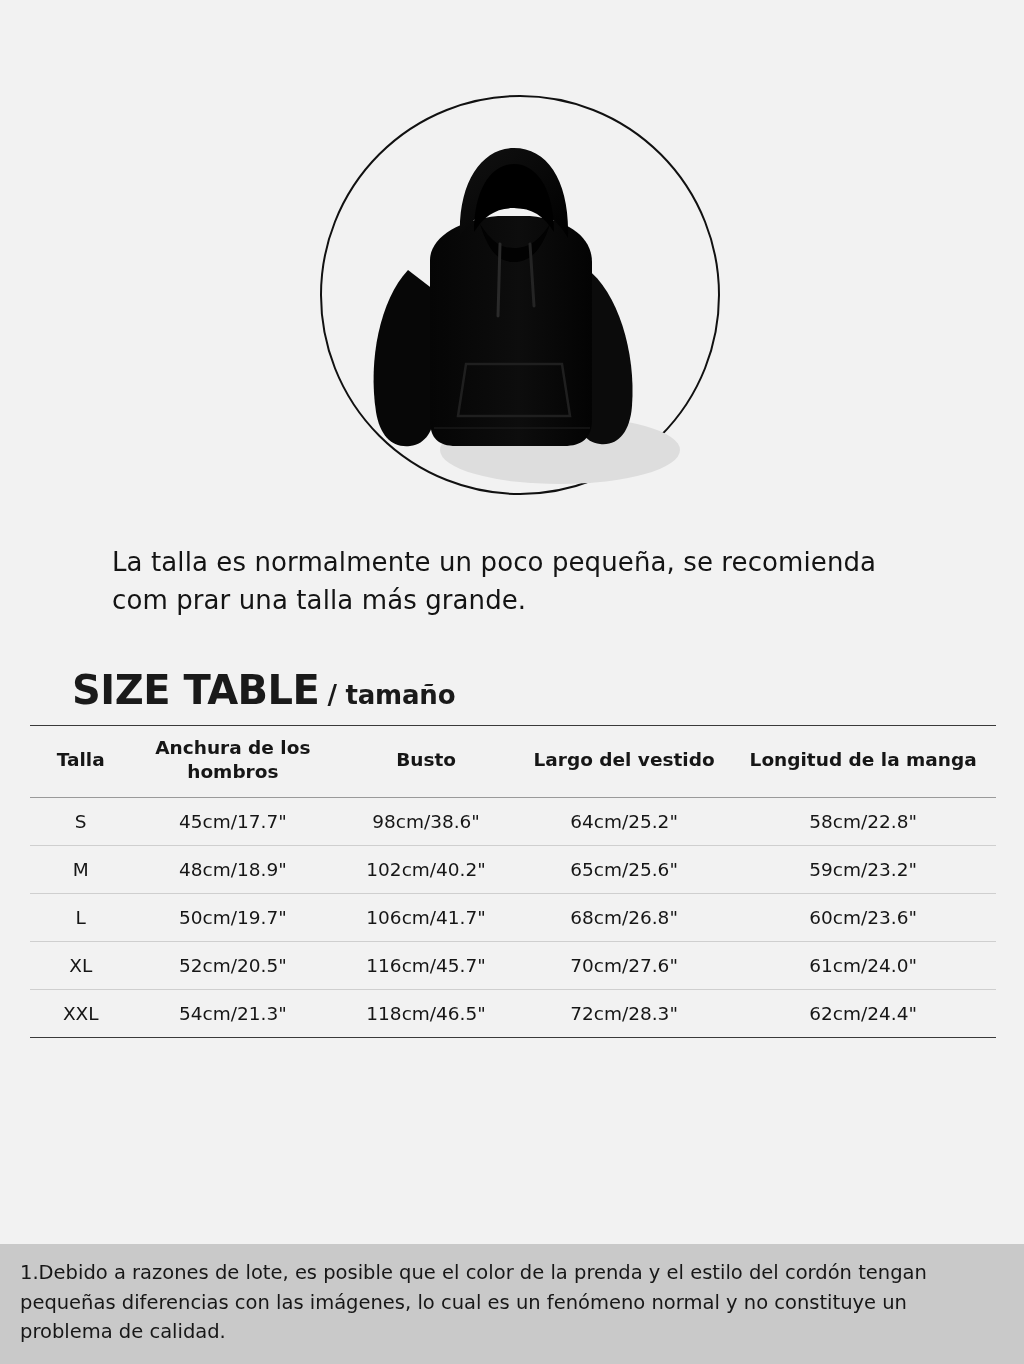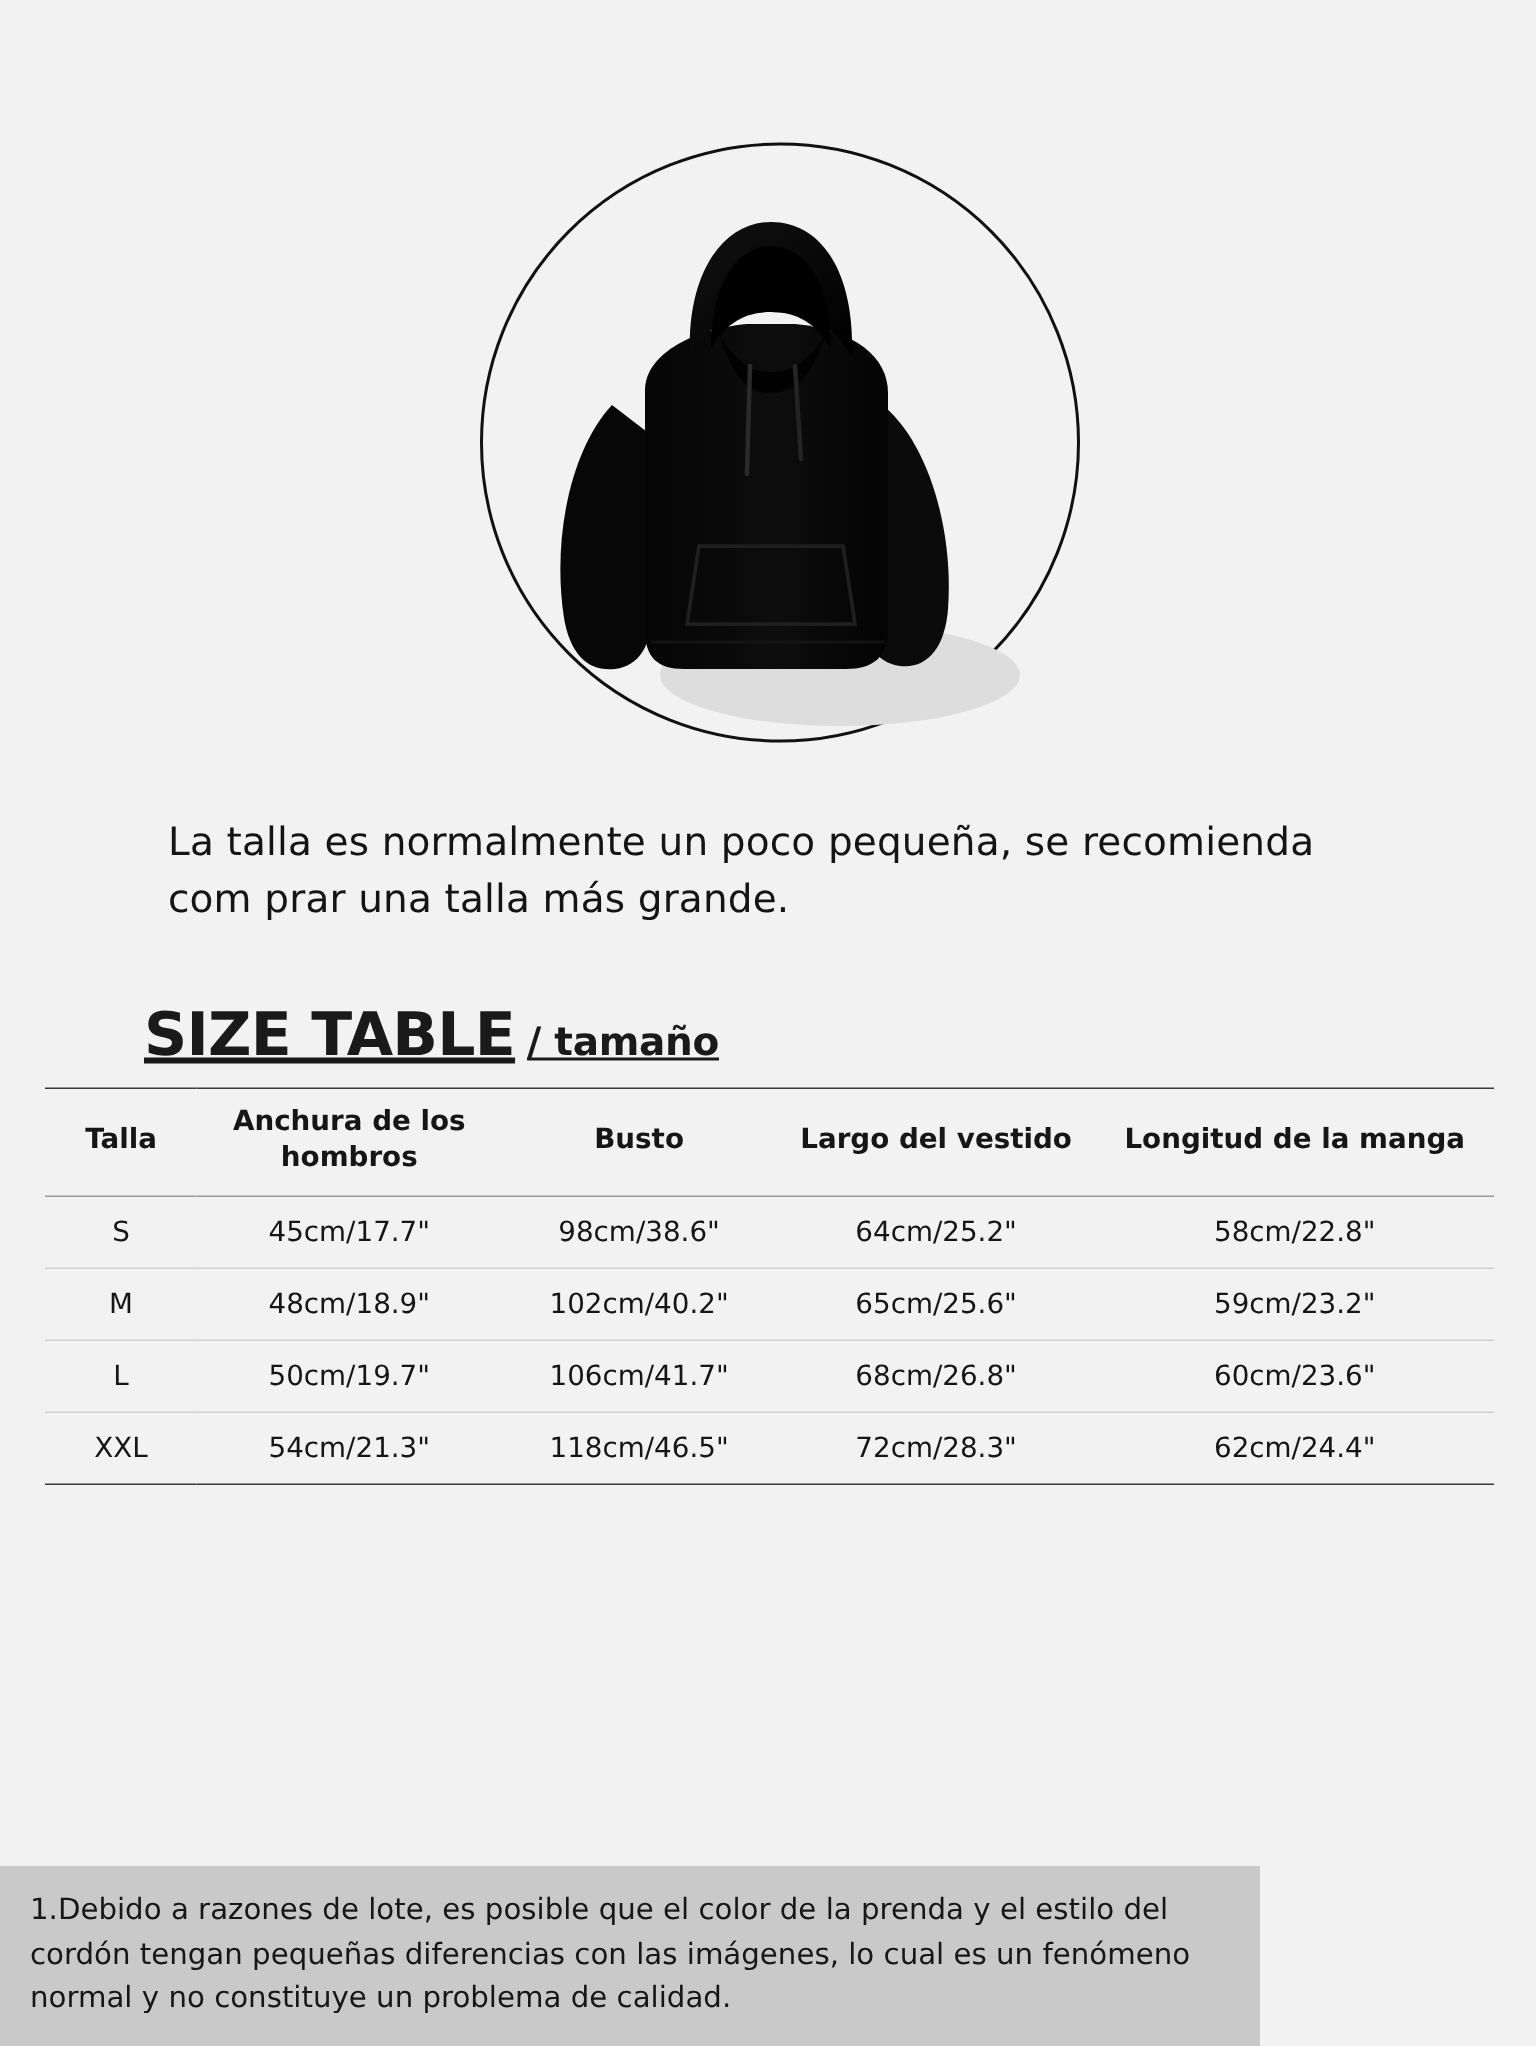--- a/index.html
+++ b/index.html
@@ -52,25 +52,24 @@
     padding: 0 110px 0 112px;
     font-size: 26px;
     line-height: 1.45;
     color: #141414;
     letter-spacing: 0.1px;
   }
 
   
   .title-row {
     margin: 48px 0 0 0;
-    padding: 0 0 0 96px;
+    padding: 0 0 0 72px;
     display: flex;
     align-items: baseline;
     gap: 8px;
-    text-decoration: underline;
   }
   .title-main {
     font-size: 40px;
     font-weight: bold;
     letter-spacing: -0.5px;
     color: #1a1a1a;
   }
   .title-sub {
     font-size: 26px;
     font-weight: bold;
@@ -116,21 +115,21 @@
   col.c2 { width: 21%; }
   col.c3 { width: 19%; }
   col.c4 { width: 22%; }
   col.c5 { width: 27.5%; }
 
   
   .notes {
     position: absolute;
     left: 0;
     bottom: 0;
-    width: 840px;
+    width: 1024px;
     background: #c9c9c9;
     padding: 14px 24px 18px 20px;
     box-sizing: border-box;
   }
   .note-line {
     font-size: 19.5px;
     line-height: 1.5;
     color: #171717;
     margin: 0 0 10px 0;
   }
@@ -220,20 +219,27 @@
         <td>59cm/23.2"</td>
       </tr>
       <tr>
         <td>L</td>
         <td>50cm/19.7"</td>
         <td>106cm/41.7"</td>
         <td>68cm/26.8"</td>
         <td>60cm/23.6"</td>
       </tr>
       <tr>
+        <td>XL</td>
+        <td>52cm/20.5"</td>
+        <td>116cm/45.7"</td>
+        <td>70cm/27.6"</td>
+        <td>61cm/24.0"</td>
+      </tr>
+      <tr>
         <td>XXL</td>
         <td>54cm/21.3"</td>
         <td>118cm/46.5"</td>
         <td>72cm/28.3"</td>
         <td>62cm/24.4"</td>
       </tr>
     </tbody>
   </table>
 </div>
 

